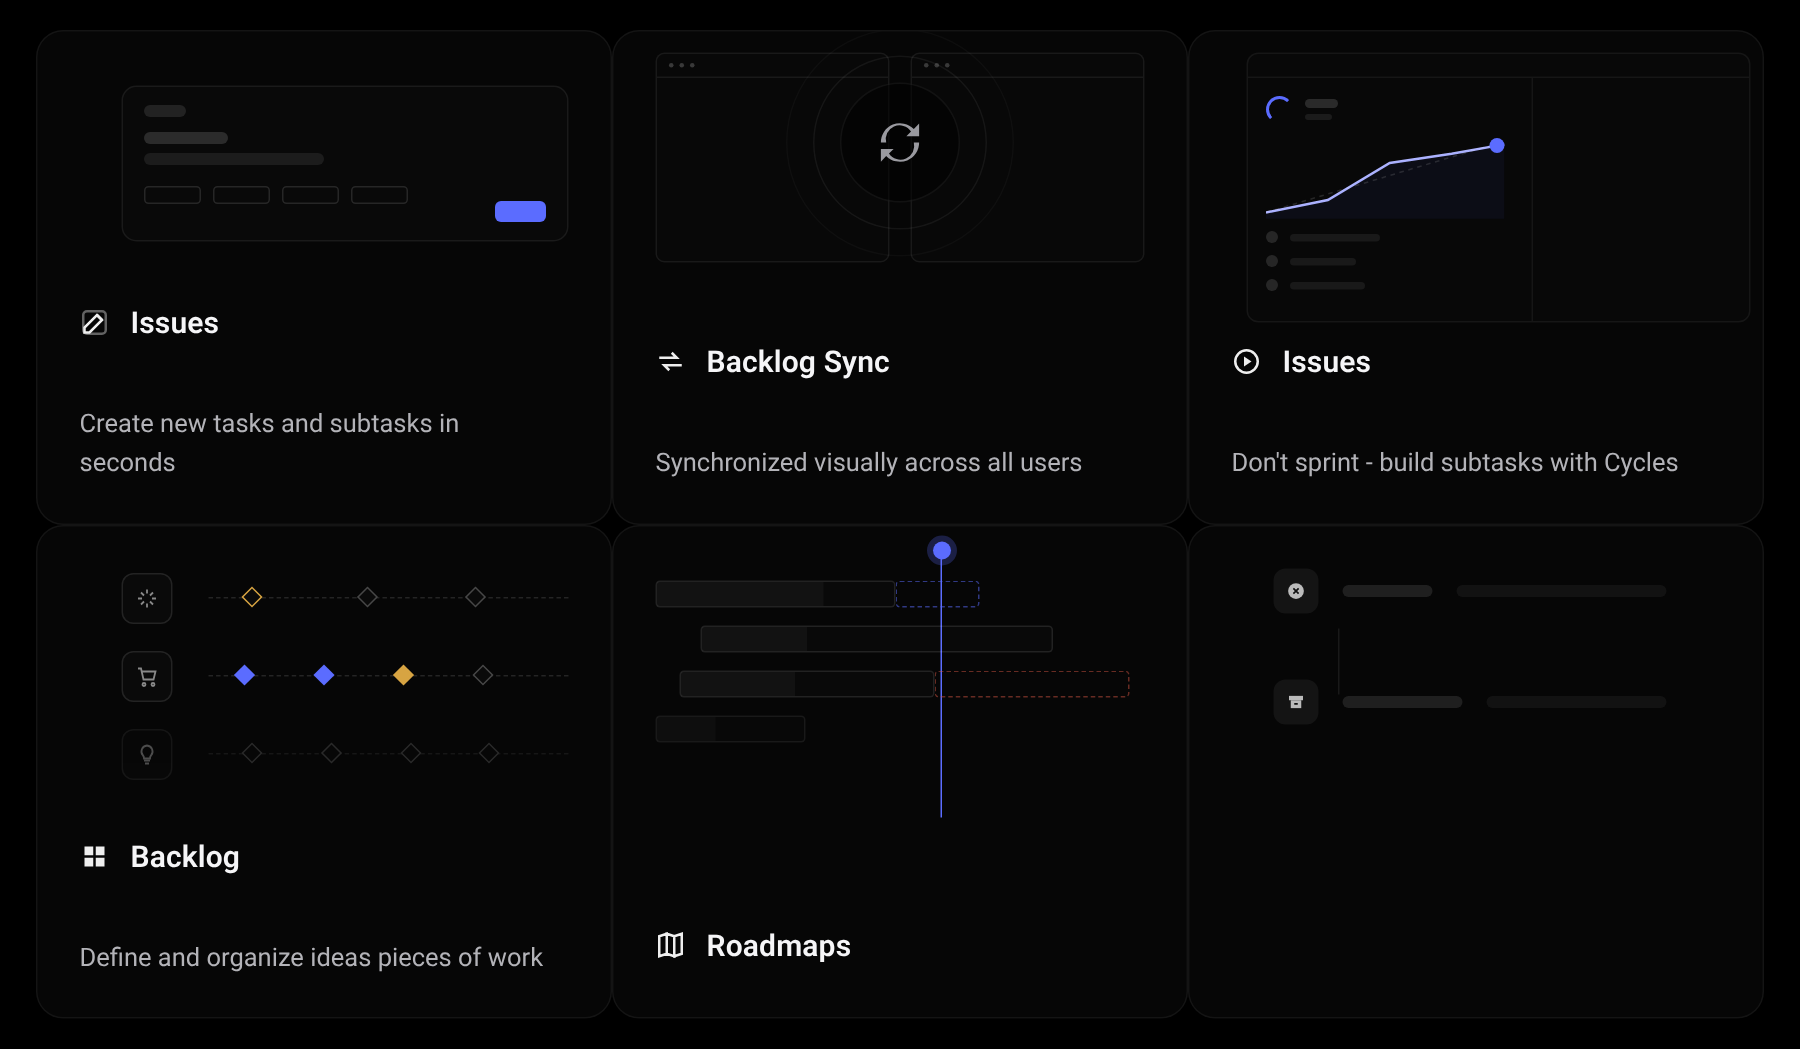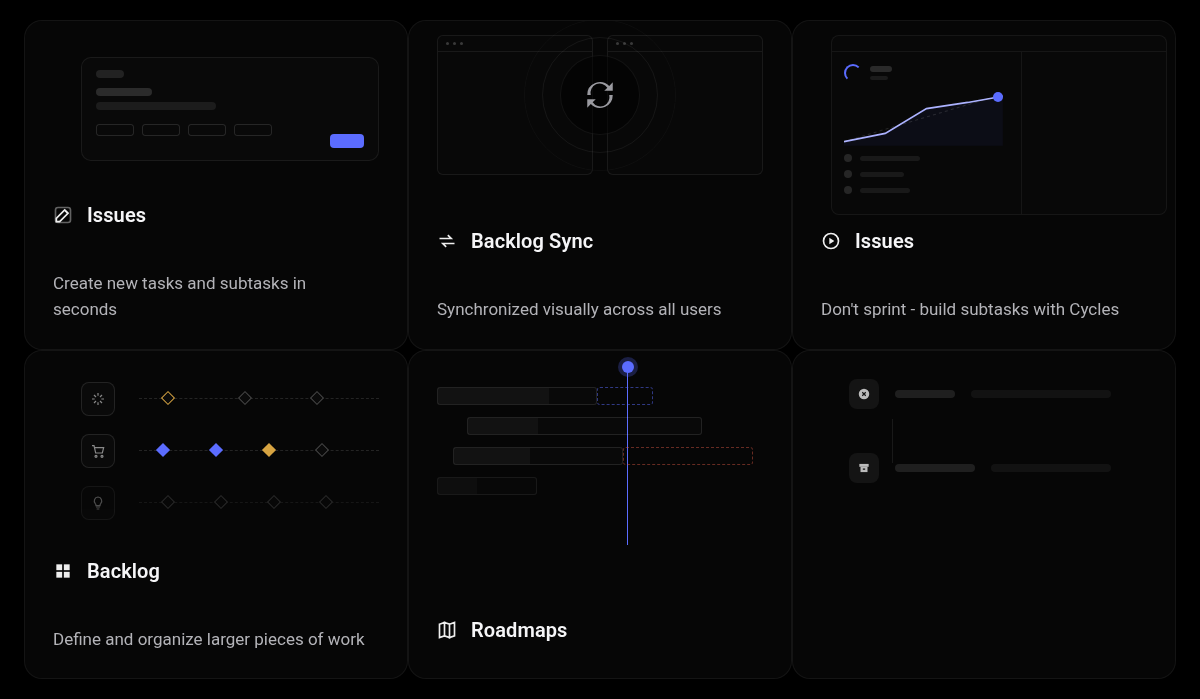--- a/index.html
+++ b/index.html
@@ -282,21 +282,21 @@
         <span class="icon">
           <svg viewBox="0 0 24 24">
               <rect x="4" y="4" width="7" height="7" fill="#eee" stroke="none"></rect>
               <rect x="13" y="4" width="7" height="7" fill="#eee" stroke="none"></rect>
               <rect x="4" y="13" width="7" height="7" fill="#eee" stroke="none"></rect>
               <rect x="13" y="13" width="7" height="7" fill="#eee" stroke="none"></rect>
             </svg>
         </span>
         <span class="title">Backlog</span>
       </div>
-      <div class="desc">Define and organize larger pieces of work</div>
+      <div class="desc">Define and organize ideas pieces of work</div>
     </div>
   </div>
 
   <div class="card">
     <div class="vis">
       <div class="rm">
         <div class="rm-vline"></div>
           <div class="rm-marker"></div>
         <div class="rm-bar" style="left:0; top:22px; width:160px;">
             <div class="rm-fill" style="width:70%;"></div>

